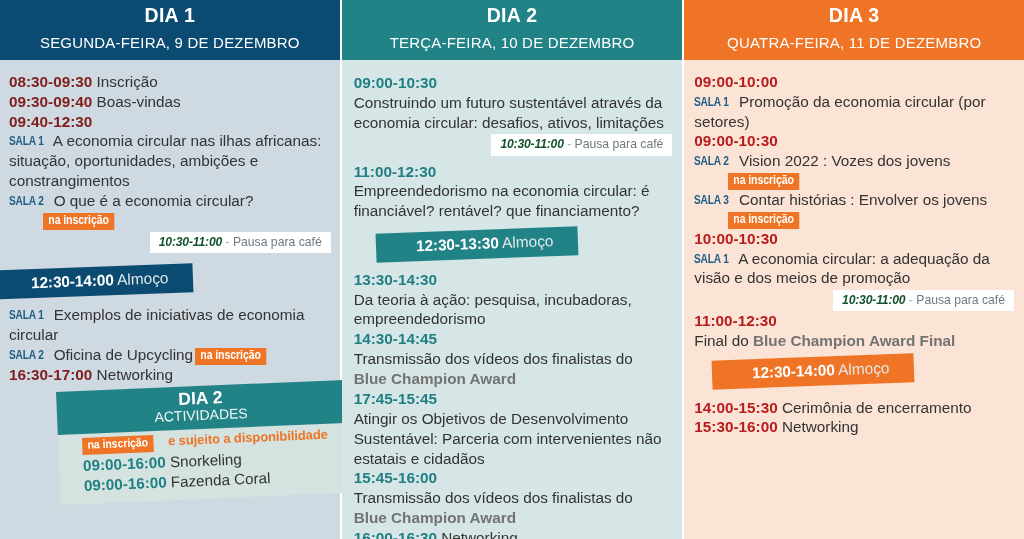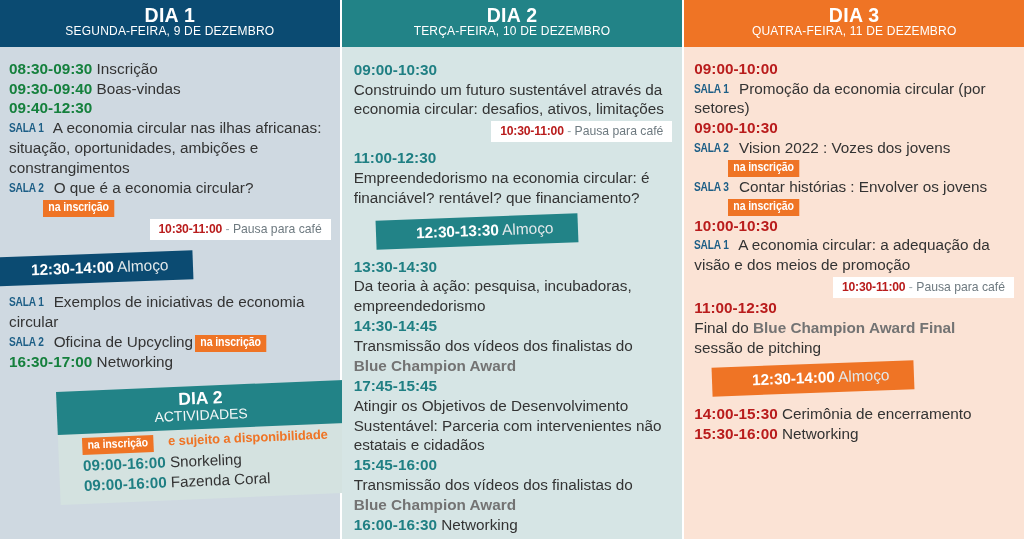--- a/index.html
+++ b/index.html
@@ -34,32 +34,32 @@
     line-height:1.04;
   }
   .h-blue   { background:#0b4b72; }
   .h-teal   { background:#228387; }
   .h-orange { background:#ef7425; }
   .day-title {
     font-size:19.5px; font-weight:bold; letter-spacing:0.3px;
     display:block;
   }
   .day-sub {
-    font-size:12px; font-weight:normal; letter-spacing:0.2px;
-    display:block; margin-top:0;
+    font-size:15px; font-weight:normal; letter-spacing:0.2px;
+    display:block; margin-top:10px;
   }
 
   
   .body { padding:12px 9px 0 9px; position:relative; }
   .col-2 .body { padding:13px 10px 0 12px; }
   .col-3 .body { padding:12px 10px 0 10px; }
 
   .line { font-size:15.3px; line-height:1.30; color:#333333; }
   .time { font-weight:bold; }
-  .t-blue   { color:#15803d; }
+  .t-blue   { color:#7f1d1d; }
   .t-teal   { color:#1f7f83; }
   .t-orange { color:#b91c1c; }
   .desc { color:#333333; }
   .bold-desc { font-weight:bold; color:#737373; }
 
   .sala {
     font-weight:bold;
     font-size:12.4px;
     letter-spacing:-0.2px;
     font-stretch:condensed;
@@ -90,21 +90,21 @@
 
   
   .coffee {
     background:#ffffff;
     display:inline-block;
     padding:3px 9px 4px 9px;
     font-size:12.2px;
     white-space:nowrap;
     line-height:1.15;
   }
-  .coffee .c-time { font-weight:bold; color:#b91c1c; letter-spacing:-0.2px; }
+  .coffee .c-time { font-weight:bold; color:#14532d; letter-spacing:-0.2px;font-style:italic; }
   .coffee .c-sep  { color:#9aa7ad; }
   .coffee .c-txt  { color:#6e7a80; }
   .coffee-wrap { text-align:right; margin-top:2px; }
 
   
   .lunch {
     display:inline-block;
     color:#ffffff;
     padding:5px 24px 6px 40px;
     font-size:15.4px;
@@ -375,23 +375,20 @@
           <span class="c-txt">Pausa para café</span>
         </span>
       </div>
 
       <div class="line">
         <span class="time t-orange">11:00-12:30</span>
       </div>
       <div class="line">
         <span class="desc">Final do </span><span class="bold-desc">Blue Champion Award Final</span>
       </div>
-      <div class="line">
-        <span class="desc">sessão de pitching</span>
-      </div>
 
       <div class="lunch-row-3">
         <span class="lunch l-orange">
           <span class="l-time">12:30-14:00</span>
           <span class="l-txt">Almoço</span>
         </span>
       </div>
 
       <div class="line">
         <span class="time t-orange">14:00-15:30</span>

